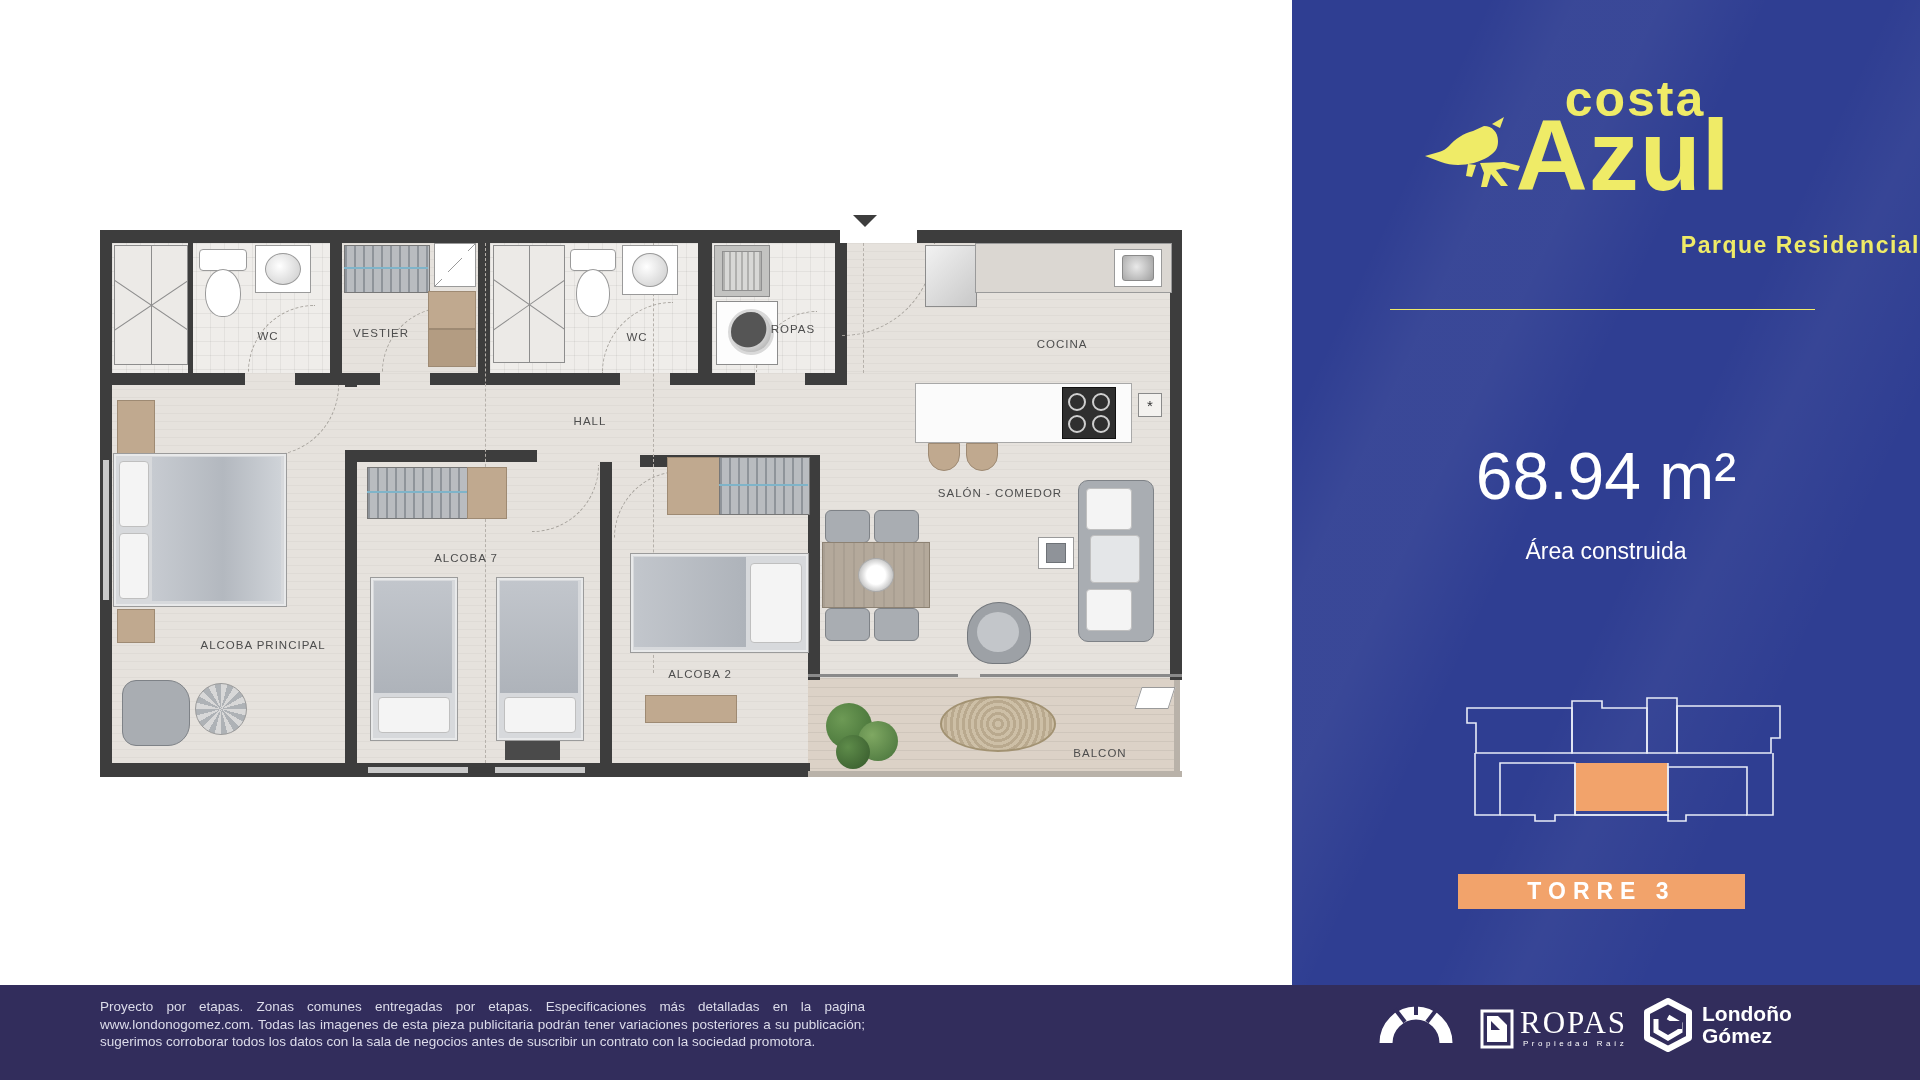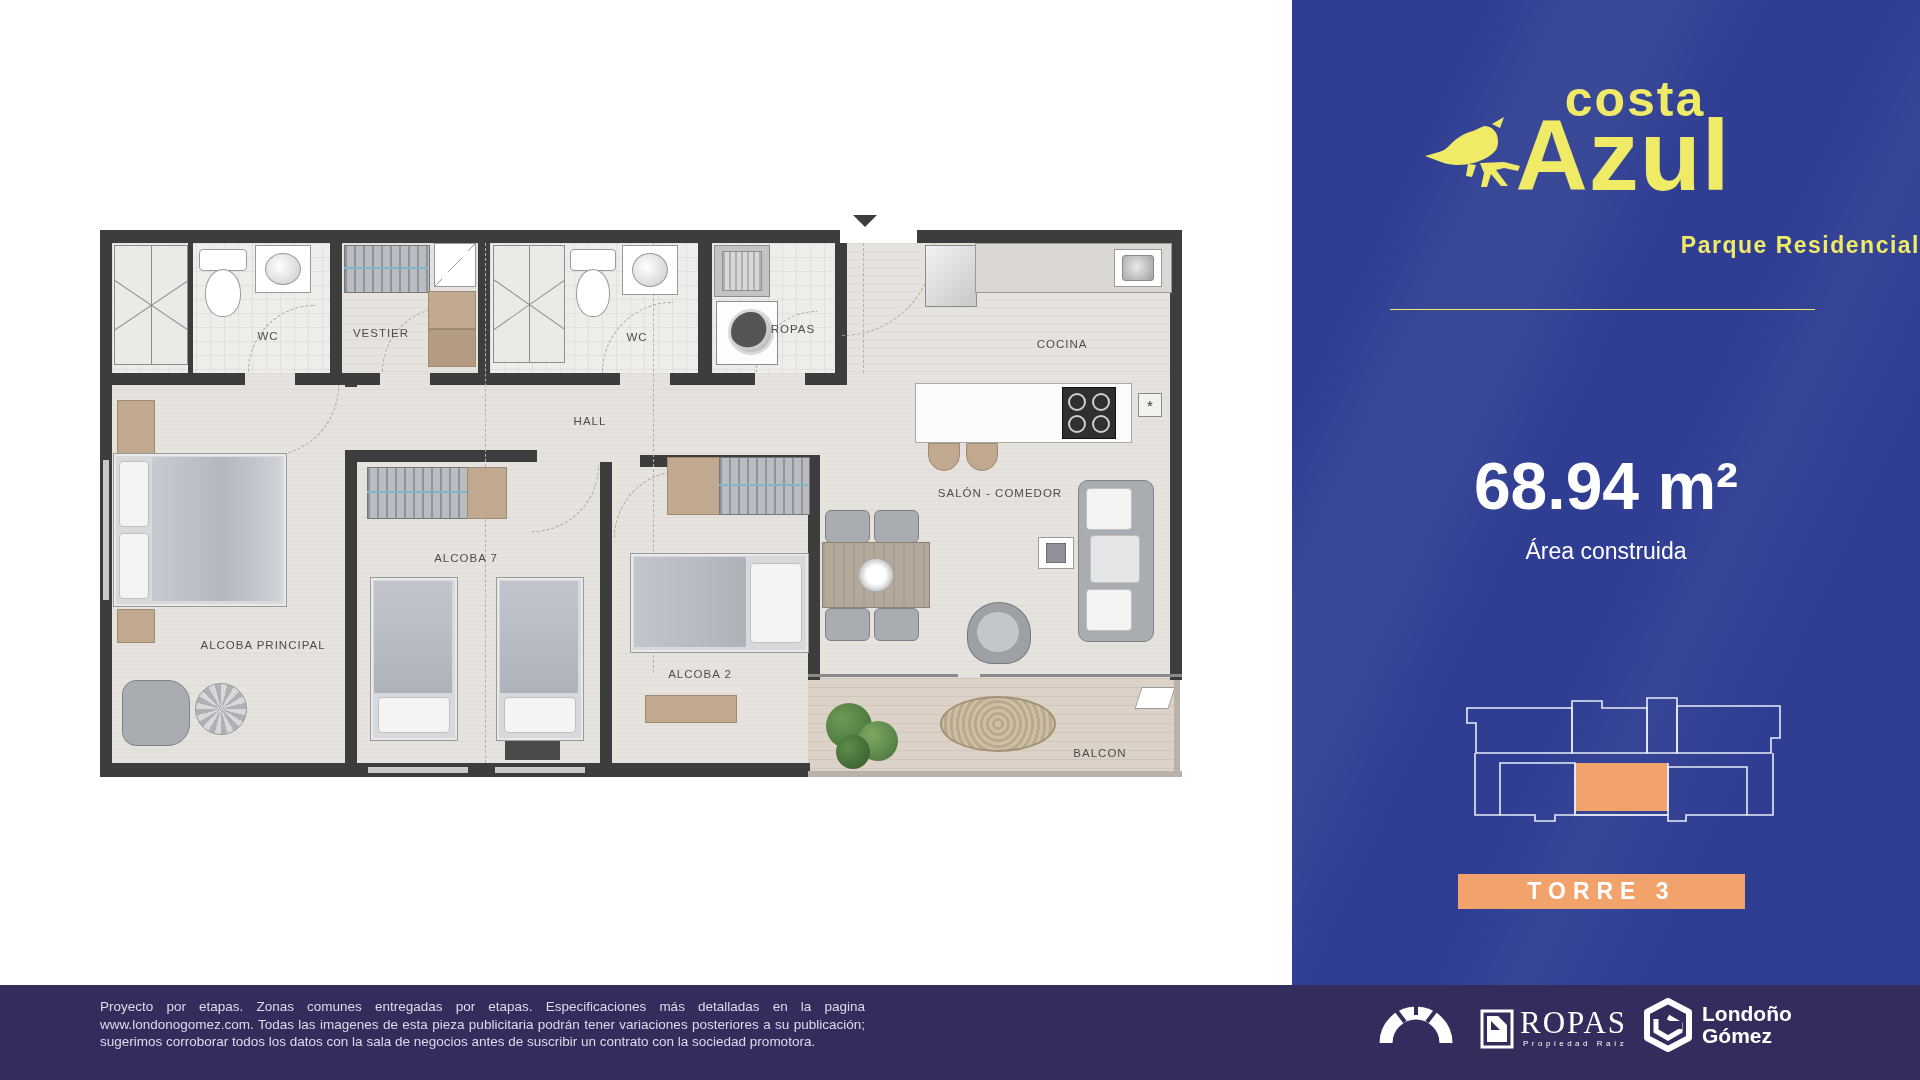--- a/index.html
+++ b/index.html
@@ -28,21 +28,21 @@
   .graychair{position:absolute;background:#a9adb2;border:1px solid #7e8287;border-radius:6px;}
   
   #panel{position:absolute;left:1292px;top:0;width:628px;height:985px;background:#2f3e92;
     background-image:linear-gradient(115deg,transparent 18%,rgba(255,255,255,.05) 26%,rgba(255,255,255,.05) 34%,transparent 44%),linear-gradient(115deg,transparent 55%,rgba(255,255,255,.04) 63%,transparent 75%);}
   .yellow{color:#efeb67;}
   .brand-costa{position:absolute;left:258px;top:70px;width:170px;text-align:center;font-size:50px;font-weight:bold;letter-spacing:2px;}
   .brand-azul{position:absolute;left:206px;top:98px;width:250px;text-align:center;font-size:100px;font-weight:bold;letter-spacing:1px;}
   .brand-sub{position:absolute;left:0;top:232px;width:628px;text-align:right;font-size:23px;font-weight:bold;letter-spacing:1.5px;}
   .divider{position:absolute;left:98px;top:309px;width:425px;height:1px;background:#efeb67;}
   .tipo{position:absolute;left:0;top:370px;width:628px;text-align:center;color:#fff;font-size:36px;letter-spacing:2px;}
-  .bigarea{position:absolute;left:0;top:448px;width:628px;text-align:center;color:#fff;font-size:66px;font-weight:bold;}
+  .bigarea{position:absolute;left:0;top:438px;width:628px;text-align:center;color:#fff;font-size:66px;}
   .subarea{position:absolute;left:0;top:538px;width:628px;text-align:center;color:#fff;font-size:23px;line-height:27px;}
   .torre{position:absolute;left:166px;top:874px;width:287px;height:35px;background:#f2a36b;color:#fff;font-weight:bold;font-size:23px;letter-spacing:7px;text-align:center;line-height:35px;}
   
   #footer{position:absolute;left:0;top:985px;width:1920px;height:95px;background:#322d5c;}
   .disclaimer{position:absolute;left:100px;top:13px;width:765px;color:#dcdcea;font-size:13.5px;line-height:17.5px;text-align:justify;}
   .lgtext{color:#fff;font-weight:bold;font-size:21px;line-height:22px;}
   .bemsatxt{color:#fff;font-family:"Liberation Serif",serif;font-size:31px;letter-spacing:2px;}
   .bemsasub{color:#fff;font-size:8px;letter-spacing:3.5px;}
   .casatxt{color:#fff;font-weight:bold;font-size:12px;letter-spacing:1px;margin-top:36px;}
 </style>

